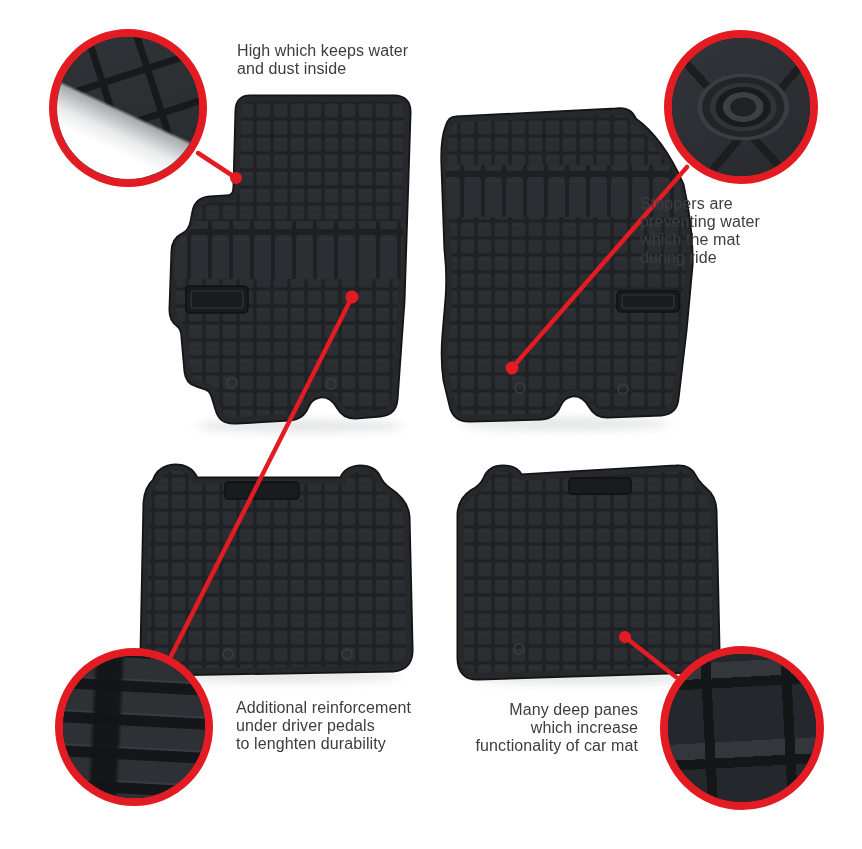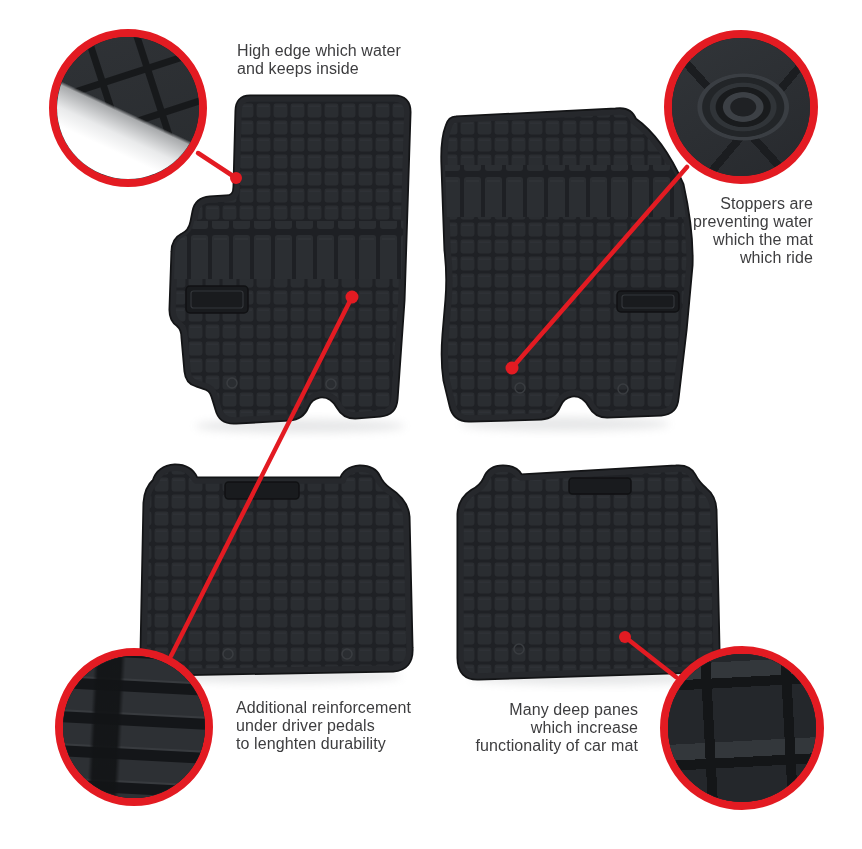--- a/index.html
+++ b/index.html
@@ -56,21 +56,21 @@
       repeating-linear-gradient(90deg,#141618 0 10px,rgba(0,0,0,0) 10px 80px),
       repeating-linear-gradient(0deg,#141618 0 10px,#33373b 10px 26px,#24272b 26px 80px),
       #2a2d31;
   }
   .note{
     position:absolute;z-index:4;color:var(--text);
     font-size:16px;line-height:18px;letter-spacing:.1px;
   }
   .note .ln{display:block;}
   #note-high-edge{left:237px;top:42px;text-align:left;}
-  #note-stoppers{left:640px;top:195px;width:173px;text-align:right;}
+  #note-stoppers{left:640px;top:195px;width:173px;}
   #note-reinforcement{left:236px;top:699px;text-align:left;}
   #note-deep-panes{left:430px;top:701px;width:208px;text-align:right;}
 </style>
 </head>
 <body>
 
 <div class="stage">
 
   <svg id="mats-layer" width="862" height="849" viewBox="0 0 862 849">
     <defs>
@@ -181,28 +181,28 @@
     <div class="tex"></div>
   </div>
   <div class="callout bl">
     <div class="tex"></div>
   </div>
   <div class="callout br">
     <div class="tex"></div>
   </div>
 
   <div class="note" id="note-high-edge">
-    <span class="ln">High edge which water</span>
-    <span class="ln">and keeps inside</span>
+    <span class="ln">High which keeps water</span>
+    <span class="ln">and dust inside</span>
   </div>
   <div class="note" id="note-stoppers">
     <span class="ln">Stoppers are</span>
     <span class="ln">preventing water</span>
     <span class="ln">which the mat</span>
-    <span class="ln">which ride</span>
+    <span class="ln">during ride</span>
   </div>
   <div class="note" id="note-reinforcement">
     <span class="ln">Additional reinforcement</span>
     <span class="ln">under driver pedals</span>
     <span class="ln">to lenghten durability</span>
   </div>
   <div class="note" id="note-deep-panes">
     <span class="ln">Many deep panes</span>
     <span class="ln">which increase</span>
     <span class="ln">functionality of car mat</span>

